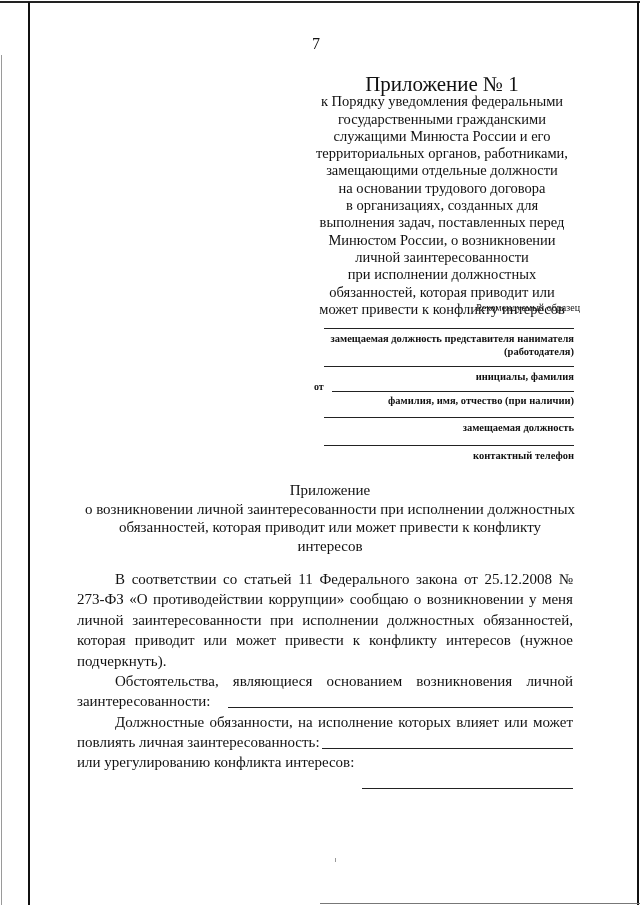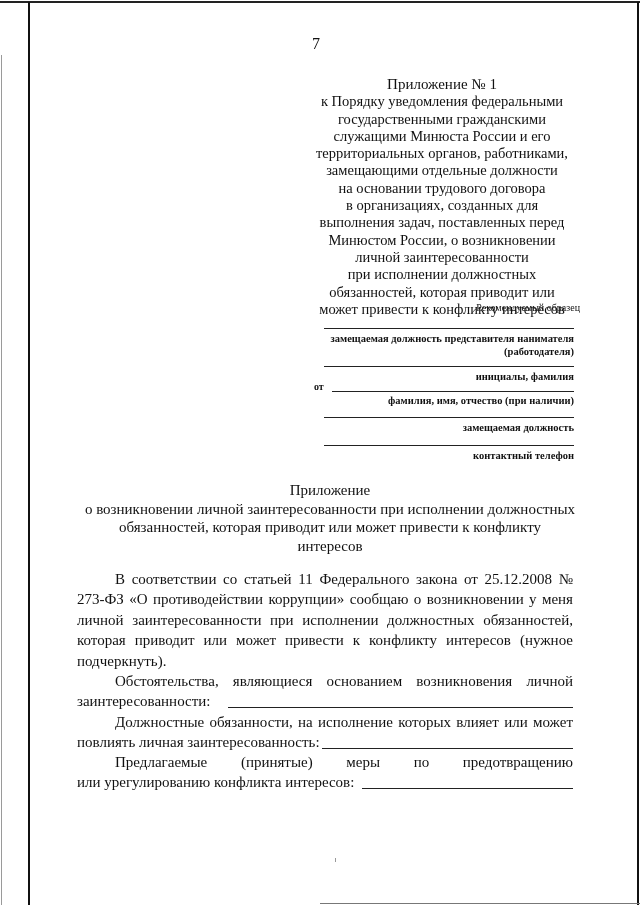--- a/index.html
+++ b/index.html
@@ -8,21 +8,21 @@
     .frame-outer-left { position: absolute; left: 1px; top: 55px; width: 1px; height: 850px; background: #9a9a9a; }
     .frame-left { position: absolute; left: 28px; top: 2px; width: 2px; height: 903px; background: #111; }
     .frame-top { position: absolute; left: 0; top: 1px; width: 640px; height: 2px; background: #222; }
     .frame-right { position: absolute; left: 637px; top: 2px; width: 2px; height: 903px; background: #111; }
     .frame-bottom { position: absolute; left: 320px; top: 903px; width: 320px; height: 1px; background: #777; }
 
     .page-number { position: absolute; left: 312px; top: 35px; font-size: 16px; }
 
     .appendix { position: absolute; left: 292px; top: 76px; width: 300px; text-align: center;
                 font-size: 14.5px; line-height: 17.3px; }
-    .appendix .title { font-size: 15px; }
+    .appendix .title { font-size: 21px; }
     .sample-label { position: absolute; left: 400px; top: 302px; width: 180px; text-align: right; font-size: 10px; }
 
     .form-block { position: absolute; left: 324px; top: 328px; width: 250px; font-size: 10.5px; font-weight: bold; }
     .fl { position: absolute; height: 1px; background: #222; }
     .fcap { position: absolute; text-align: right; width: 250px; left: 0; line-height: 13px; }
     .from-label { position: absolute; left: -10px; font-size: 10px; }
 
     .notice-title { position: absolute; left: 60px; top: 481px; width: 540px; text-align: center;
                     font-size: 15px; line-height: 18.5px; }
 
@@ -101,18 +101,17 @@
 </div>
 <div class="blank" style="left:228px; top:707px; width:345px;"></div>
 
 <div class="body-text" style="top:712px;">
   <div class="para last-line-justify">Должностные обязанности, на исполнение которых влияет или может</div>
   <div>повлиять личная заинтересованность:</div>
 </div>
 <div class="blank" style="left:322px; top:748px; width:251px;"></div>
 
 <div class="body-text" style="top:752px;">
-  <div class="para last-line-justify">Предлагаемые (принятые) меры по предотвращению</div>
   <div>или урегулированию конфликта интересов:</div>
 </div>
 <div class="blank" style="left:362px; top:788px; width:211px;"></div>
 
 <div class="scan-dot" style="left:335px; top:858px;"></div>
 
 </body></html>

